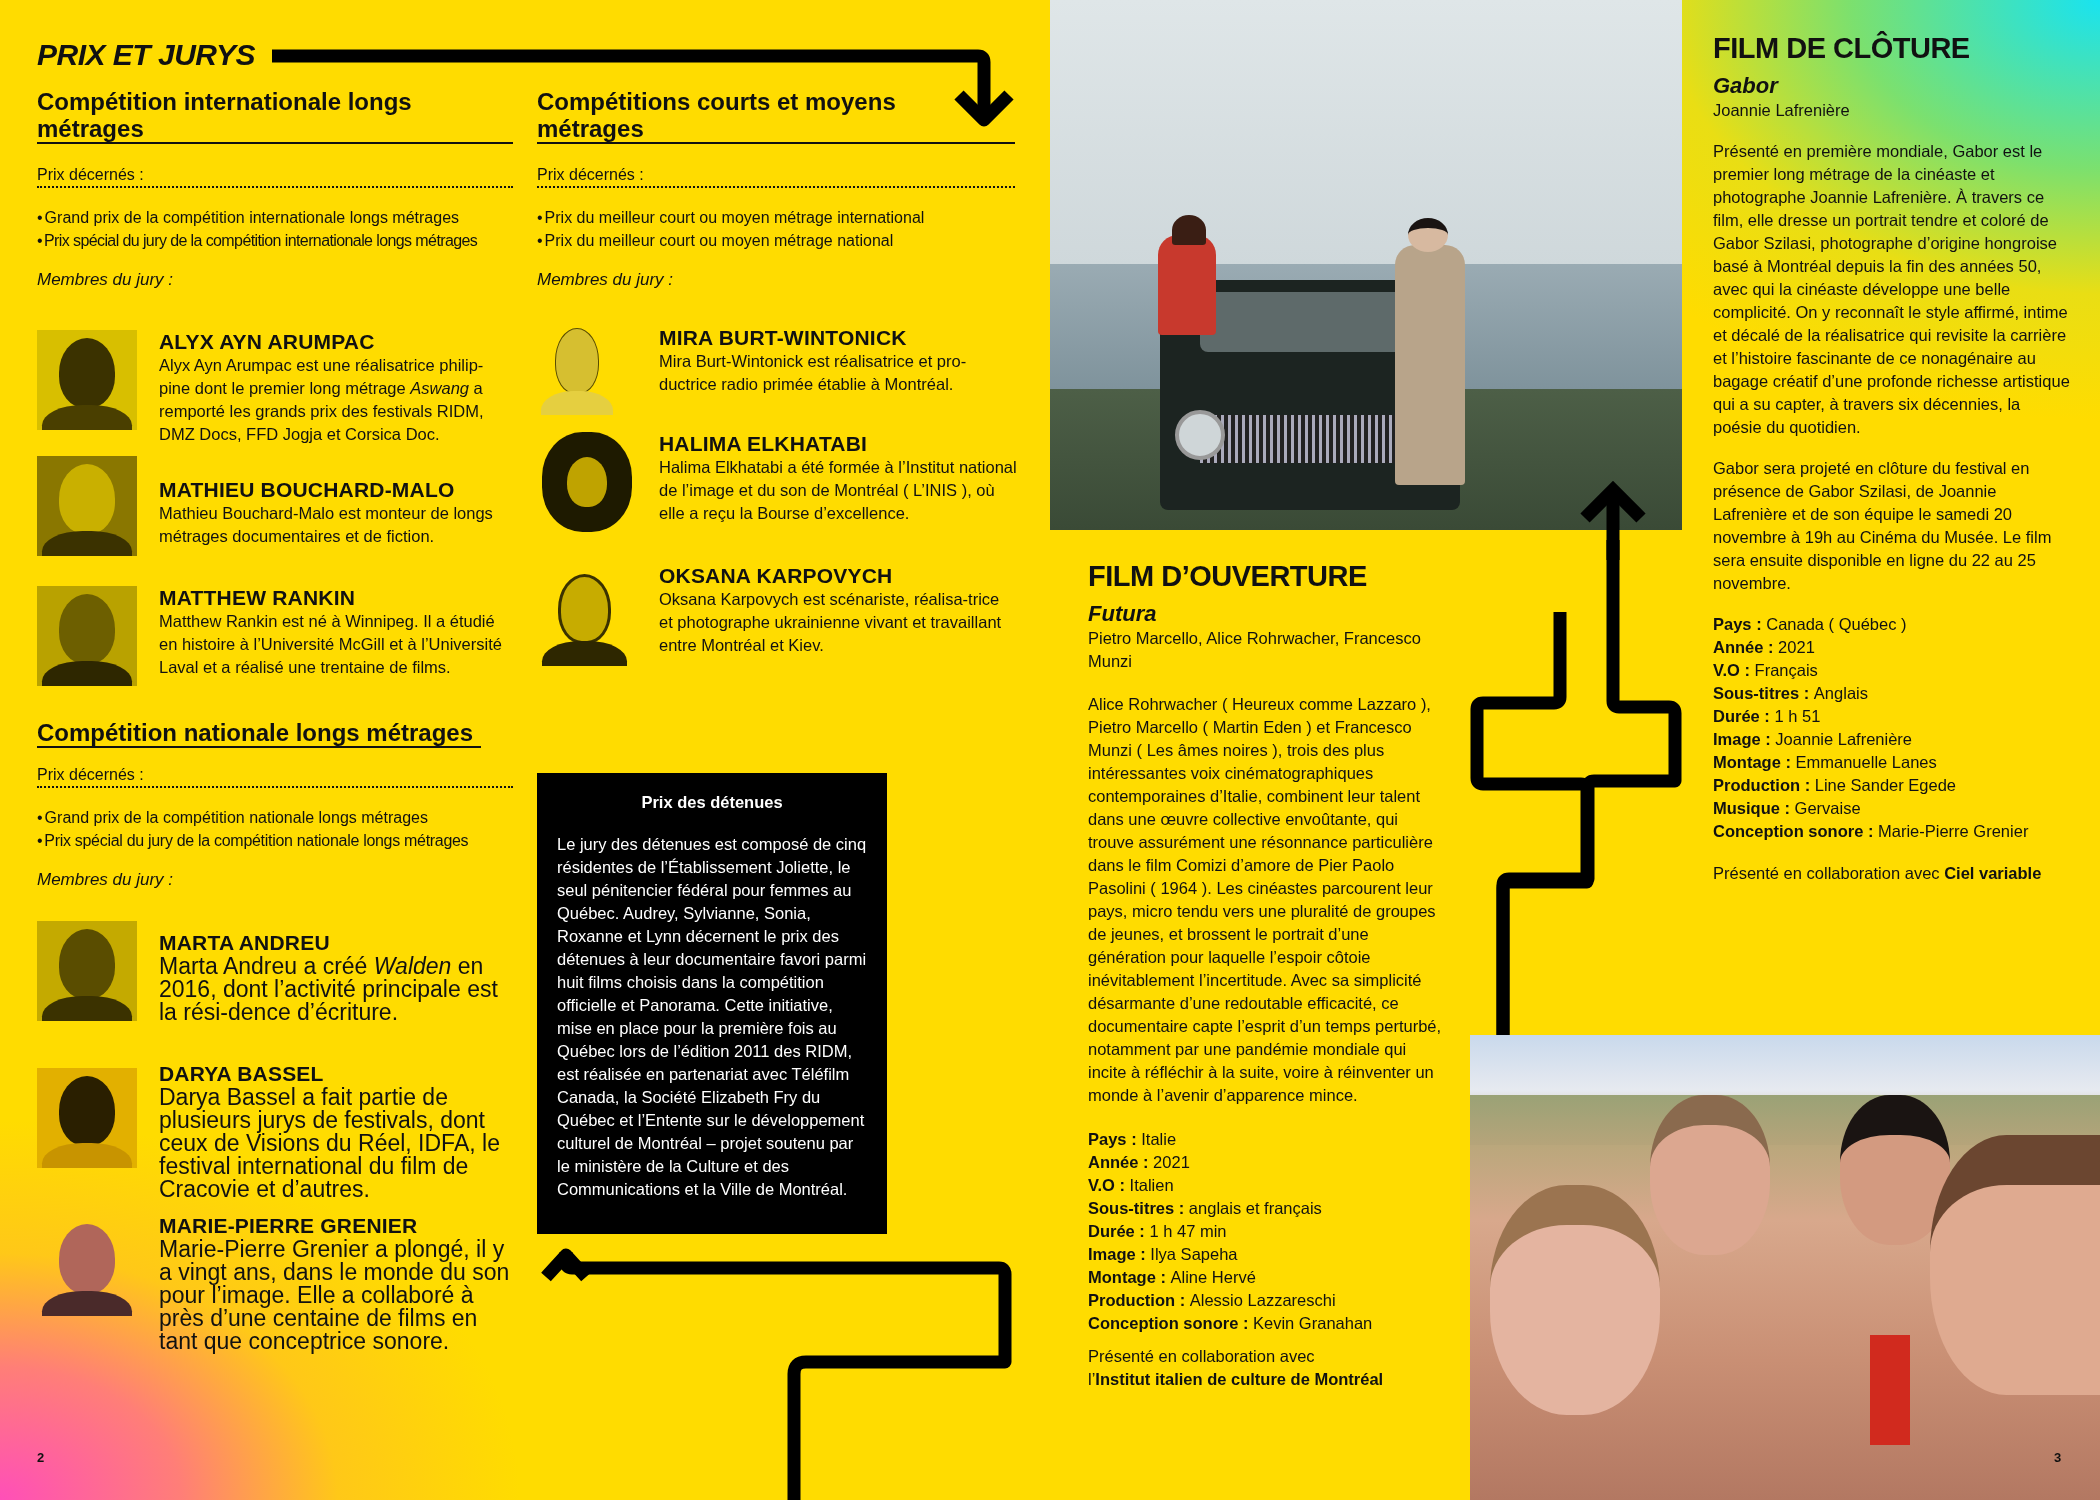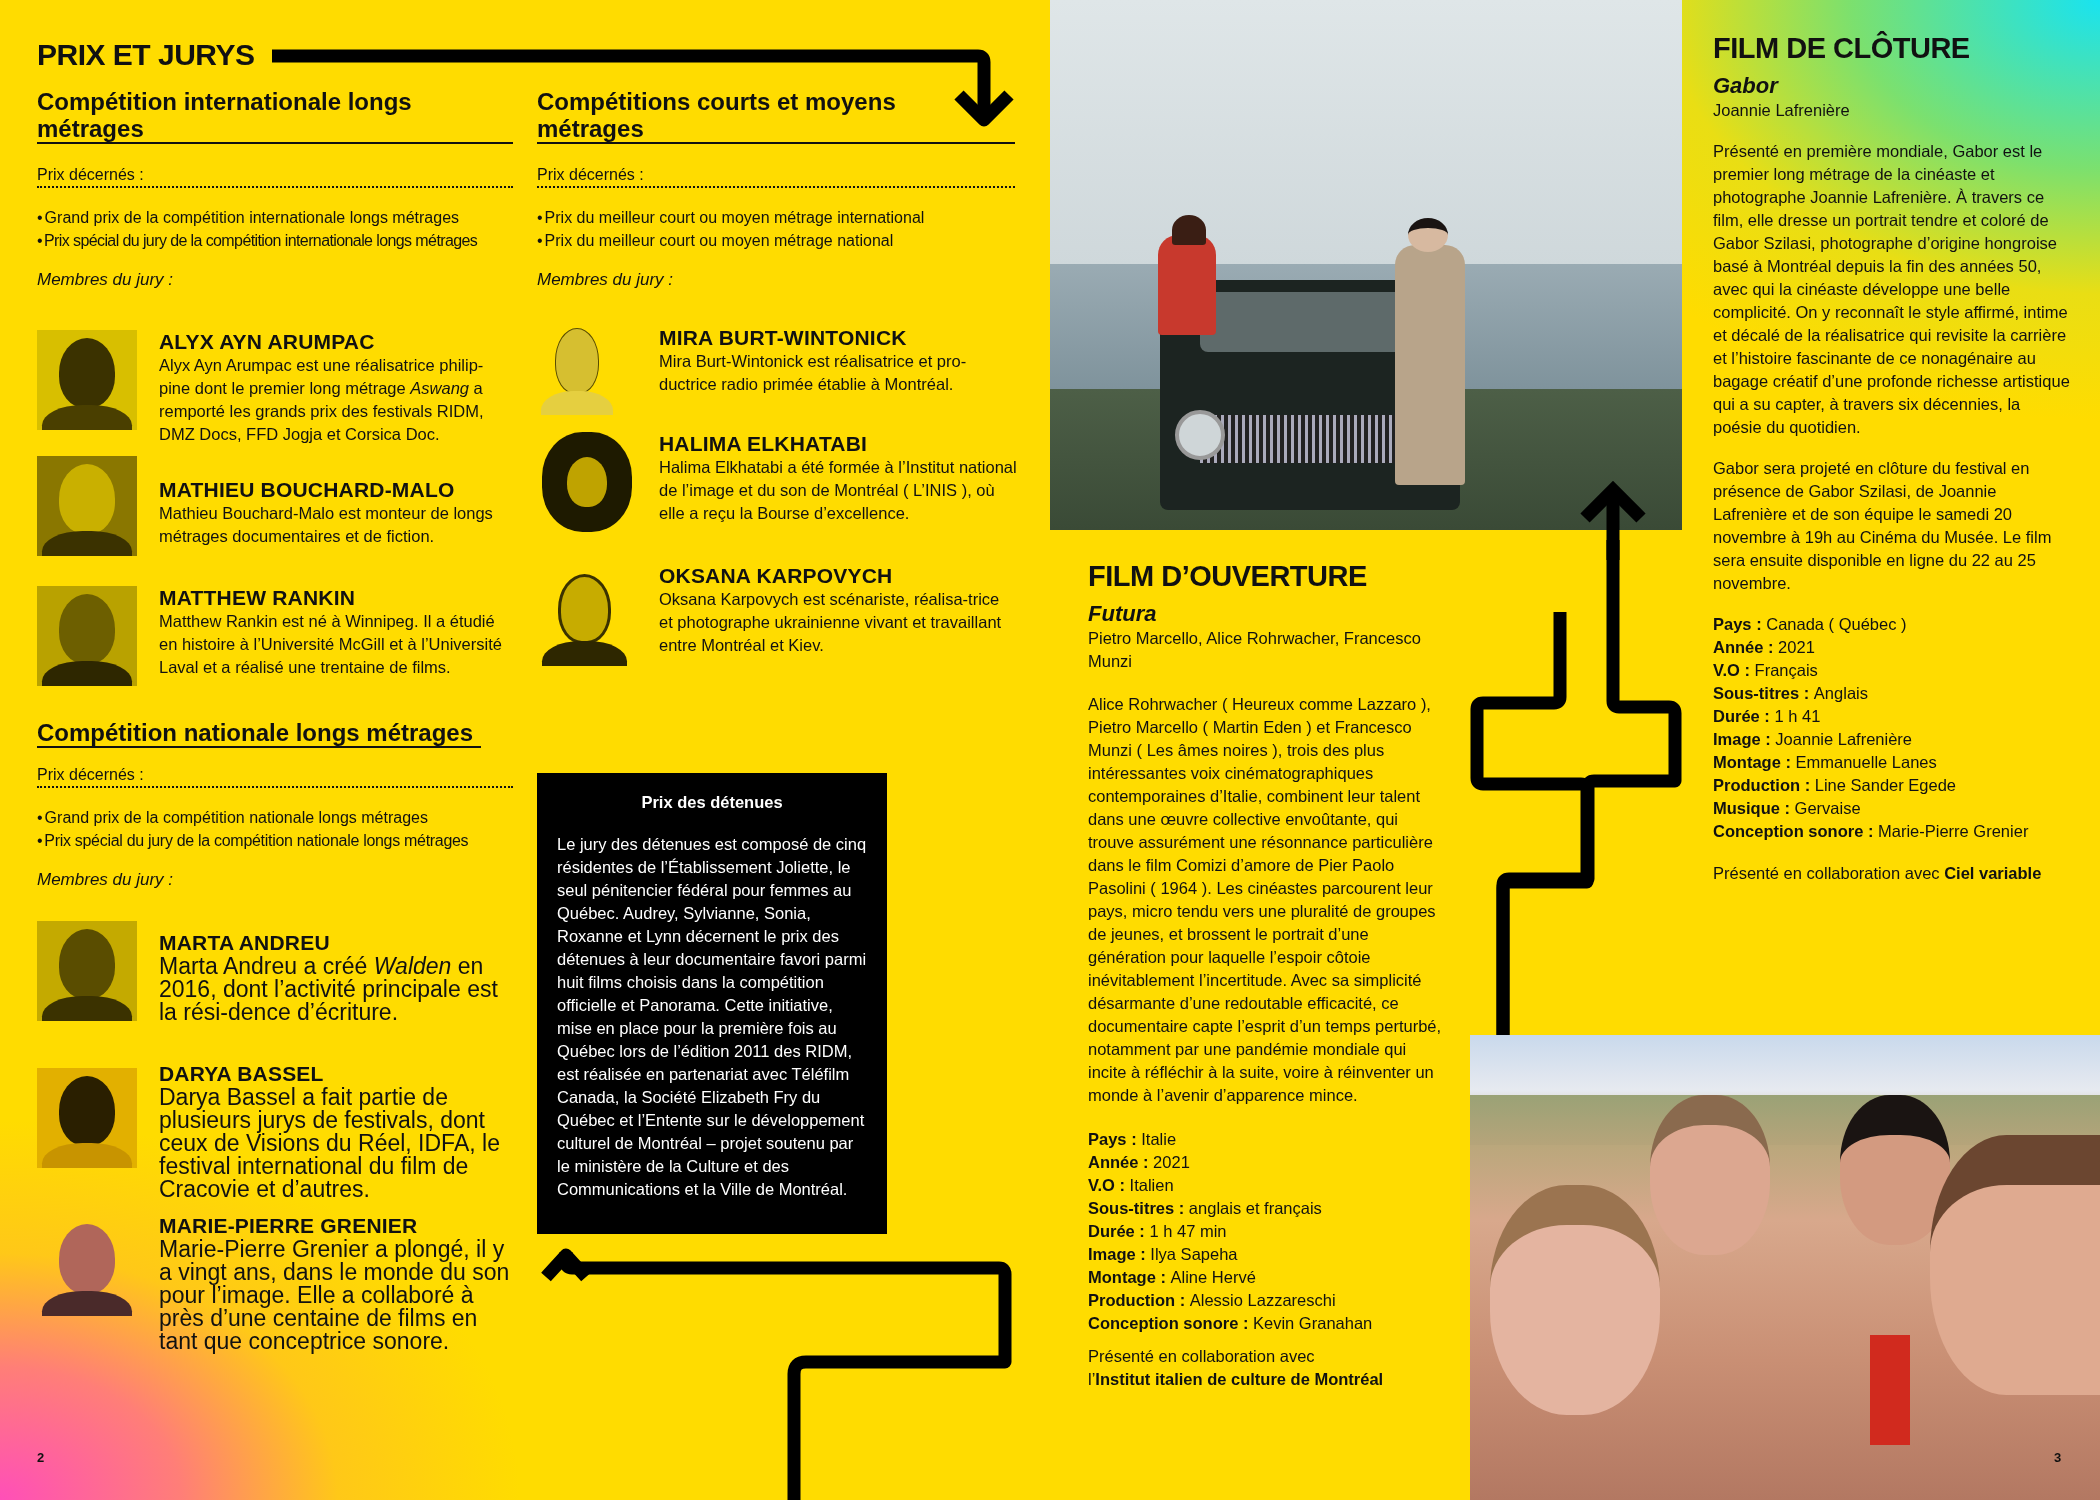--- a/index.html
+++ b/index.html
@@ -53,21 +53,21 @@
 
     <path d="M794 1500 V1374 Q794 1362 806 1362 H1005 V1274 Q1005 1268 999 1268 H572 Q566 1268 566 1262 V1260"></path>
     <path d="M566 1262 V1252"></path>
     <path d="M546 1277 L566 1255 L586 1277"></path>
 
     <path d="M1503 1035 V888 Q1503 882 1509 882 H1587 V790 Q1587 784 1581 784 H1483 Q1477 784 1477 778 V725 V709 Q1477 703 1483 703 H1554 Q1560 703 1560 697 V650 V612"></path>
     <path d="M1613 1035 V1040"></path>
   </g>
 </svg>
 
-<div class="abs h-main" style="left:37px;top:38px;">PRIX ET JURYS</div>
+<div class="abs h-main" style="left:37px;top:38px;font-style:italic;">PRIX ET JURYS</div>
 
 <section class="abs" style="left:37px;top:88px;width:476px;">
   <div class="h-sec underline">Compétition internationale longs métrages</div>
   <div class="label" style="margin-top:22px;">Prix décernés :</div>
   <ul class="bullets" style="margin-top:18px;">
     <li>Grand prix de la compétition internationale longs métrages</li>
     <li style="letter-spacing:-0.6px;">Prix spécial du jury de la compétition internationale longs métrages</li>
   </ul>
   <div class="members-label" style="margin-top:18px;">Membres du jury :</div>
 </section>
@@ -235,21 +235,21 @@
   <div class="h-main" style="font-size:29px;">FILM DE CLÔTURE</div>
   <div class="film-title" style="margin-top:8px;">Gabor</div>
   <div class="body-txt">Joannie Lafrenière</div>
   <div class="body-txt" style="margin-top:18px;">Présenté en première mondiale, Gabor est le premier long métrage de la cinéaste et photographe Joannie Lafrenière. À travers ce film, elle dresse un portrait tendre et coloré de Gabor Szilasi, photographe d’origine hongroise basé à Montréal depuis la fin des années 50, avec qui la cinéaste développe une belle complicité. On y reconnaît le style affirmé, intime et décalé de la réalisatrice qui revisite la carrière et l’histoire fascinante de ce nonagénaire au bagage créatif d’une profonde richesse artistique qui a su capter, à travers six décennies, la poésie du quotidien.</div>
   <div class="body-txt" style="margin-top:18px;">Gabor sera projeté en clôture du festival en présence de Gabor Szilasi, de Joannie Lafrenière et de son équipe le samedi 20 novembre à 19h au Cinéma du Musée. Le film sera ensuite disponible en ligne du 22 au 25 novembre.</div>
   <div class="facts" style="margin-top:18px;">
     <div><b>Pays</b><b> : </b><span>Canada ( Québec )</span></div>
     <div><b>Année</b><b> : </b><span>2021</span></div>
     <div><b>V.O</b><b> : </b><span>Français</span></div>
     <div><b>Sous-titres</b><b> : </b><span>Anglais</span></div>
-    <div><b>Durée</b><b> : </b><span>1 h 41</span></div>
+    <div><b>Durée</b><b> : </b><span>1 h 51</span></div>
     <div><b>Image</b><b> : </b><span>Joannie Lafrenière</span></div>
     <div><b>Montage</b><b> : </b><span>Emmanuelle Lanes</span></div>
     <div><b>Production</b><b> : </b><span>Line Sander Egede</span></div>
     <div><b>Musique</b><b> : </b><span>Gervaise</span></div>
     <div><b>Conception sonore</b><b> : </b><span>Marie-Pierre Grenier</span></div>
   </div>
   <div class="body-txt" style="margin-top:19px;">
     <span>Présenté en collaboration avec </span><b>Ciel variable</b>
   </div>
 </section>

